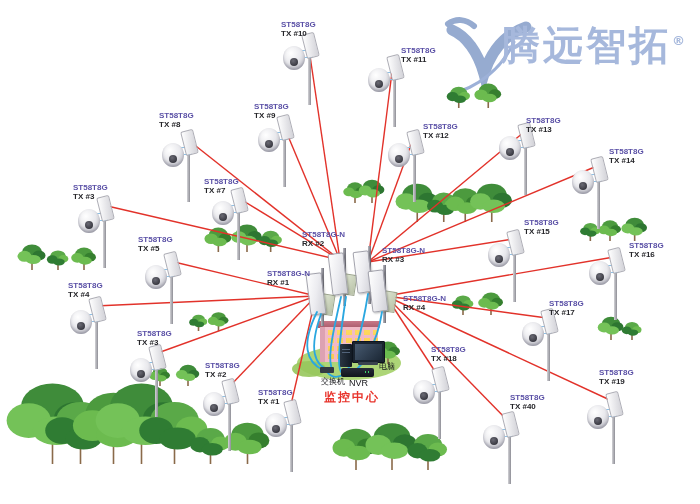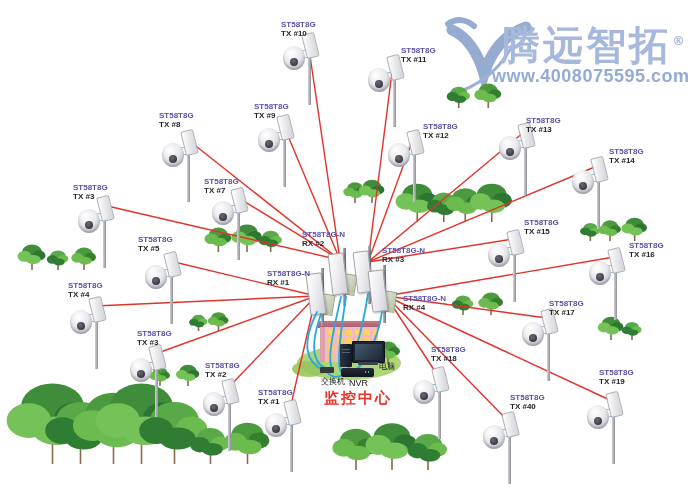--- a/index.html
+++ b/index.html
@@ -67,21 +67,21 @@
           background:#39424e;border-radius:1px;}
   .nvr{position:absolute;left:341px;top:368px;width:33px;height:9px;z-index:4;border-radius:2px;
           background:linear-gradient(#252b38,#10141c);}
   .nvr::after{content:"";position:absolute;right:3px;top:3px;width:6px;height:2px;
           background:repeating-linear-gradient(90deg,#3fd06a 0 1px,transparent 1px 3px);}
   .switch{position:absolute;left:320px;top:367px;width:14px;height:6px;z-index:4;
           background:#333a44;border-radius:1px;}
 
   .eq-label{position:absolute;z-index:5;color:#15151a;font-size:8px;white-space:nowrap;}
   .lbl-nvr{font-size:9px;}
-  .lbl-center{font-weight:bold;color:var(--center-red);font-size:15px;letter-spacing:2px;}
+  .lbl-center{font-weight:bold;color:var(--center-red);font-size:12px;letter-spacing:2px;}
 
   
   .logo{position:absolute;left:444px;top:10px;width:252px;height:86px;z-index:1;}
   .logo-bird{position:absolute;left:0;top:0;}
   .logo-text{position:absolute;left:56px;top:8px;font-size:40px;font-weight:bold;
              letter-spacing:3px;color:var(--logo1);font-family:"DejaVu Sans",sans-serif;white-space:nowrap;text-align:center;}
   .logo-text sup{font-size:13px;letter-spacing:0;}
   .logo-url{position:absolute;left:48px;top:56px;font-size:18px;font-weight:bold;
              letter-spacing:.5px;color:var(--logo2);white-space:nowrap;}
 </style>
@@ -90,21 +90,20 @@
 
 <div id="stage">
 
   <div class="logo">
     <svg class="logo-bird" width="96" height="86" viewBox="0 0 96 86">
       <path d="M8,20 C22,26 34,42 40,64 C48,38 62,24 82,17" fill="none" stroke="#96abd0" stroke-width="11" stroke-linecap="round"></path>
       <path d="M4,14 C12,8 22,9 30,16" fill="none" stroke="#96abd0" stroke-width="6" stroke-linecap="round"></path>
       <path d="M6,84 C34,78 58,58 70,32" fill="none" stroke="#9db1d8" stroke-width="3" stroke-linecap="round"></path>
     </svg>
     <div class="logo-text"><span>腾远智拓</span><sup>®</sup></div>
-    <div class="logo-url">www.4008075595.com</div>
   </div>
 
   <svg id="base-layer" class="layer" width="700" height="504" viewBox="0 0 700 504">
     <ellipse cx="349" cy="363" rx="52" ry="17" fill="#a4d068" opacity="0.9"></ellipse>
     <ellipse cx="309" cy="369" rx="17" ry="8" fill="#97c65c" opacity="0.9"></ellipse>
     <g id="trees-group">
         <g>
           <rect x="457.95" y="96.56" width="1.6" height="11.440000000000001" fill="#8a6a4a"></rect>
           <ellipse cx="458.75" cy="93.024" rx="8.32" ry="6.24" fill="#5aa948"></ellipse>
           <ellipse cx="452.51" cy="96.56" rx="5.824000000000001" ry="4.5760000000000005" fill="#2f7c33"></ellipse>

